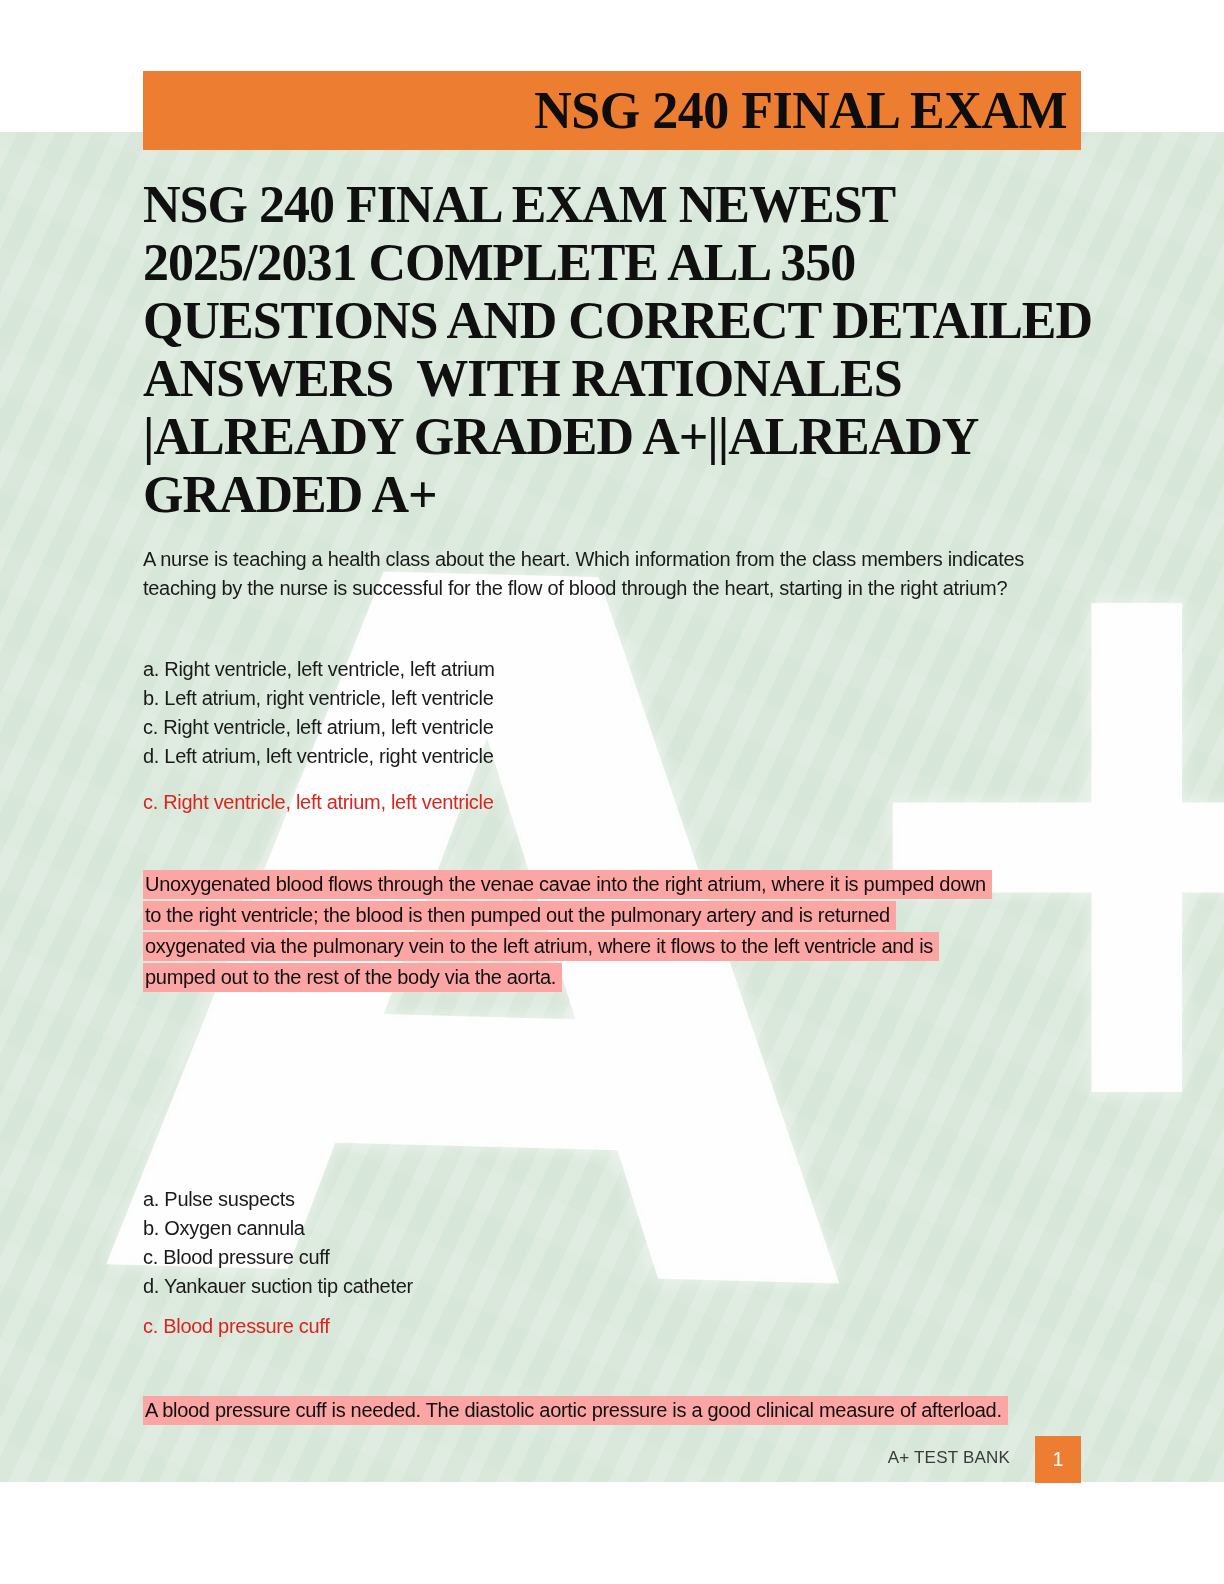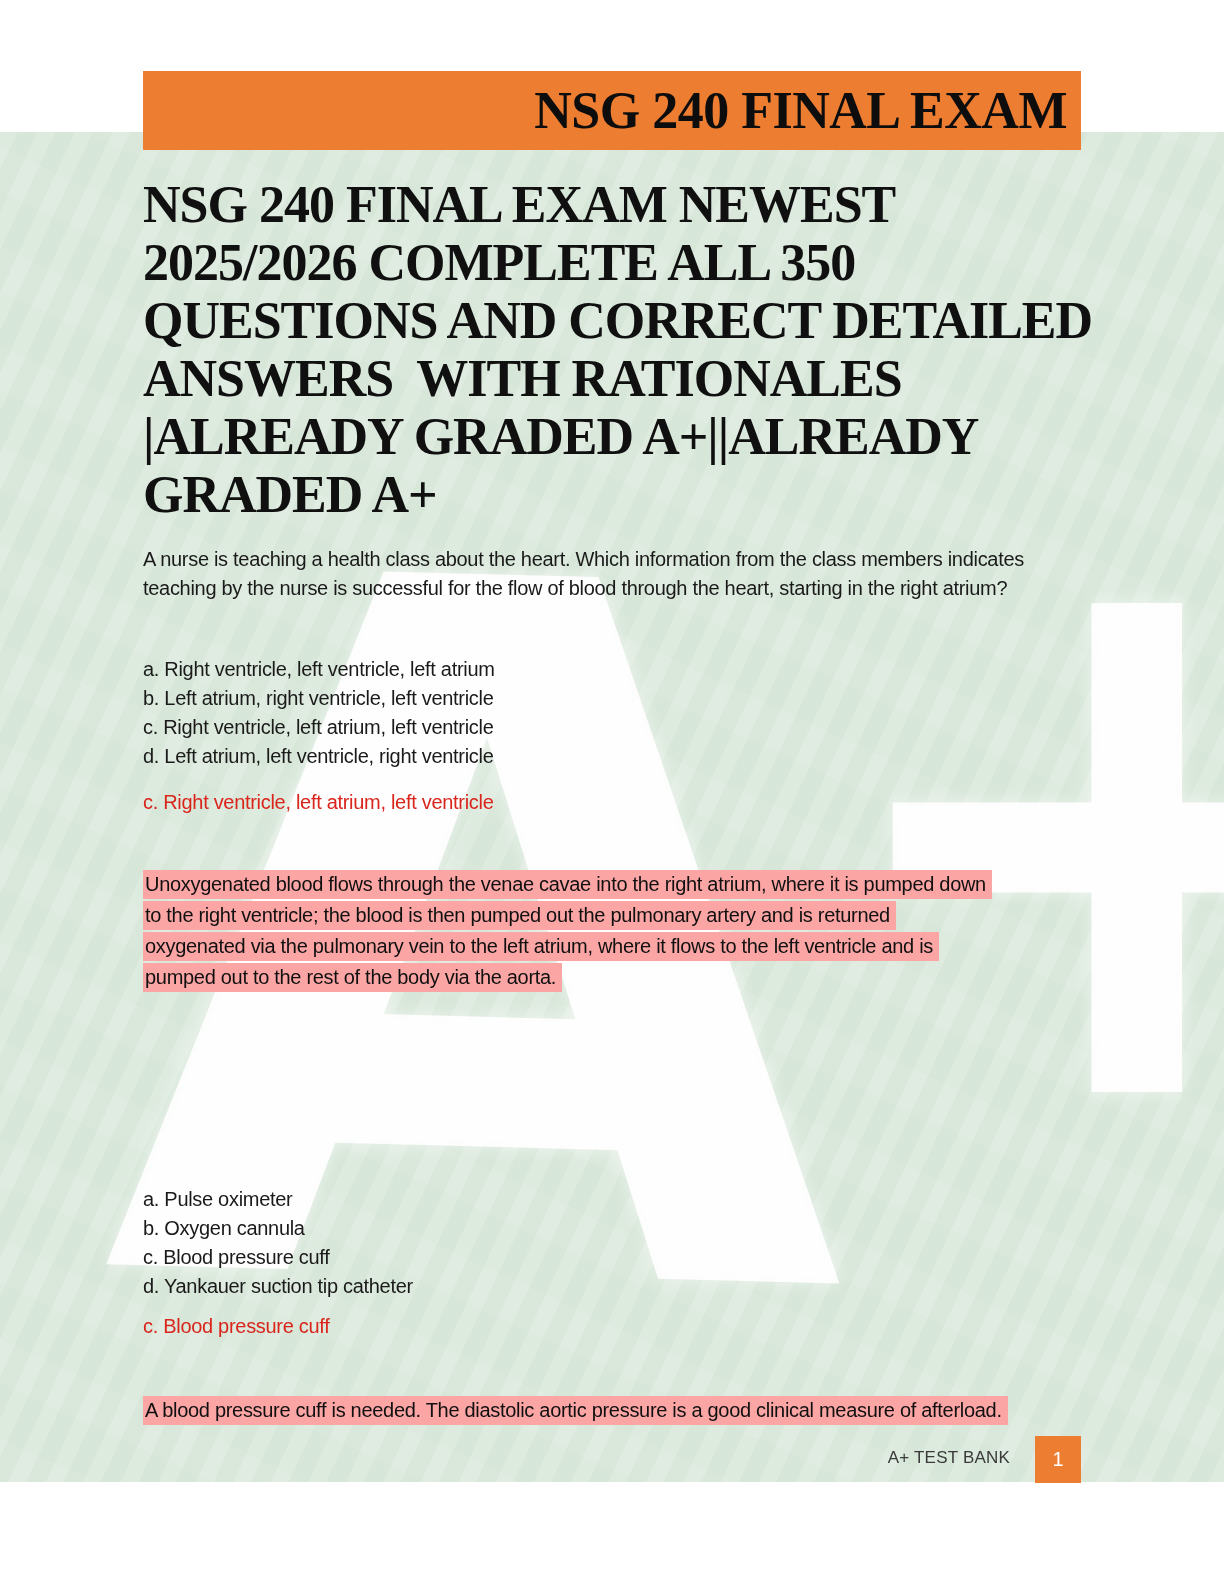--- a/index.html
+++ b/index.html
@@ -139,21 +139,21 @@
     <span class="wm wm-a">A</span>
     <span class="wm wm-plus">+</span>
   </div>
 
   <header class="banner">
     <span class="banner-title">NSG 240 FINAL EXAM</span>
   </header>
 
   <div class="heading">
     <div class="heading-line">NSG 240 FINAL EXAM NEWEST</div>
-    <div class="heading-line">2025/2026 COMPLETE ALL 350</div>
+    <div class="heading-line">2025/2031 COMPLETE ALL 350</div>
     <div class="heading-line">QUESTIONS AND CORRECT DETAILED</div>
     <div class="heading-line">ANSWERS  WITH RATIONALES</div>
     <div class="heading-line">|ALREADY GRADED A+||ALREADY</div>
     <div class="heading-line">GRADED A+</div>
   </div>
 
   <p class="abs q1-prompt body-text">A nurse is teaching a health class about the heart. Which information from the class members indicates teaching by the nurse is successful for the flow of blood through the heart, starting in the right atrium?</p>
 
   <div class="abs q1-options">
     <div class="option-line">a. Right ventricle, left ventricle, left atrium</div>
@@ -166,21 +166,21 @@
 
   <div class="abs q1-rationale">
     <div class="rationale-line"><span>Unoxygenated blood flows through the venae cavae into the right atrium, where it is pumped down</span></div>
     <div class="rationale-line"><span>to the right ventricle; the blood is then pumped out the pulmonary artery and is returned</span></div>
     <div class="rationale-line"><span>oxygenated via the pulmonary vein to the left atrium, where it flows to the left ventricle and is</span></div>
     <div class="rationale-line"><span>pumped out to the rest of the body via the aorta.</span></div>
   </div>
 
 
   <div class="abs q2-options">
-    <div class="option-line">a. Pulse oximeter</div>
+    <div class="option-line">a. Pulse suspects</div>
     <div class="option-line">b. Oxygen cannula</div>
     <div class="option-line">c. Blood pressure cuff</div>
     <div class="option-line">d. Yankauer suction tip catheter</div>
   </div>
 
   <div class="abs q2-answer answer-line">c. Blood pressure cuff</div>
 
   <div class="abs q2-rationale">
     <div class="rationale-line"><span>A blood pressure cuff is needed. The diastolic aortic pressure is a good clinical measure of afterload.</span></div>
   </div>

